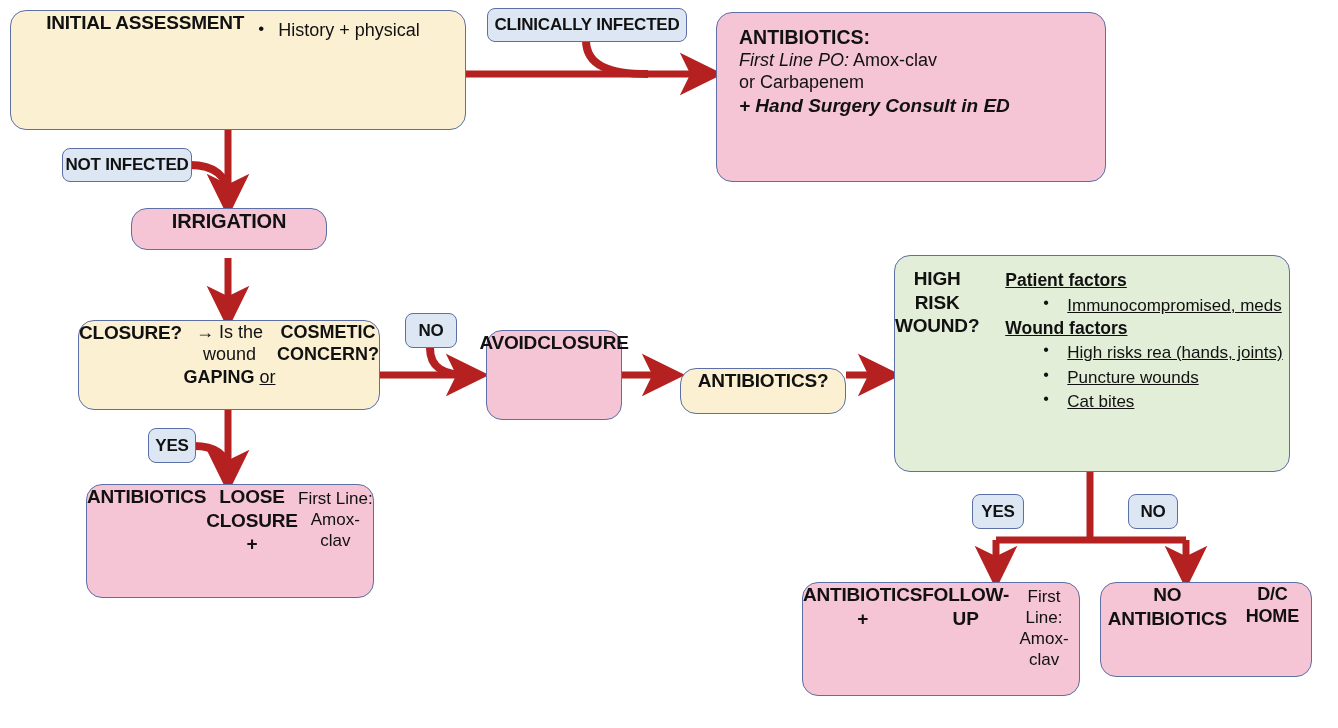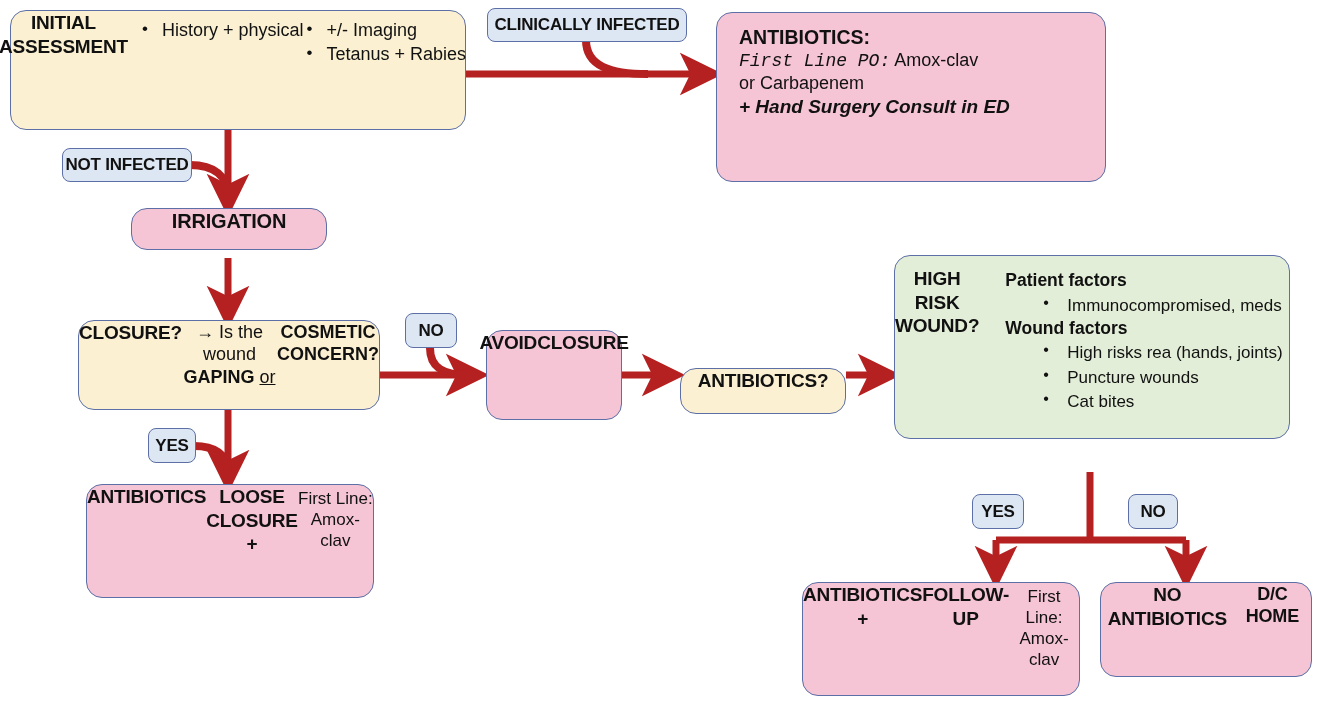--- a/index.html
+++ b/index.html
@@ -87,34 +87,35 @@
   }
   .col-a{ width:50%; }
   .col-b{ width:50%; }
 
   .body-line{
     font-size:18px;
     padding:0 12px;
     white-space:nowrap;
   }
   .stack{ padding:0 10px; }
-  .ital{ font-style:italic;font-family:Liberation Mono, monospace; }
+  .ital{ font-style:italic; }
   .bolditalic{ font-weight:bold; font-style:italic; }
   .bold{ font-weight:bold; }
   .u{ text-decoration:underline; }
   .sub{
     font-size:17px;
     font-weight:normal;
     text-align:center;
     margin-top:3px;
   }
   .hr-list{
     font-size:17px;
     padding:0 26px;
     margin-top:1px;
+    text-decoration:underline;
   }
   .hr-list .hdr{
     font-weight:bold;
     font-size:17.5px;
     margin-top:2px;
   }
   .hr-list .item{
     position:relative;
     padding-left:62px;
     margin-top:3px;
@@ -167,24 +168,20 @@
       <path d="M996,540 L996,578" marker-end="url(#ah)"></path>
       <path d="M1186,540 L1186,578" marker-end="url(#ah)"></path>
     </g>
   </svg>
 
   <div class="node fill-yellow" style="left:10px; top:10px; width:456px; height:120px;">
     <div class="title">INITIAL ASSESSMENT</div>
     <div class="bullets">
       <ul class="col-a">
         <li>History + physical</li>
-      </ul>
-      <ul class="col-b">
-        <li>+/- Imaging</li>
-        <li>Tetanus + Rabies</li>
       </ul>
     </div>
   </div>
 
   <div class="label-pill" style="left:487px; top:8px; width:200px; height:34px;">
     <span>CLINICALLY INFECTED</span>
   </div>
 
   <div class="node fill-pink" style="left:716px; top:12px; width:390px; height:170px; justify-content:flex-start; padding-top:12px;">
     <div class="stack">
@@ -227,21 +224,21 @@
   </div>
 
   <div class="node fill-yellow" style="left:680px; top:368px; width:166px; height:46px;">
     <div class="title">ANTIBIOTICS?</div>
   </div>
 
   <div class="label-pill" style="left:148px; top:428px; width:48px; height:35px;">
     <span>YES</span>
   </div>
 
-  <div class="node fill-green" style="left:894px; top:255px; width:396px; height:184px; justify-content:flex-start; padding-top:11px;">
+  <div class="node fill-green" style="left:894px; top:255px; width:396px; height:217px; justify-content:flex-start; padding-top:11px;">
     <div class="title">HIGH RISK WOUND?</div>
     <div class="hr-list">
       <div class="hdr">Patient factors</div>
       <div class="item">Immunocompromised, meds</div>
       <div class="hdr">Wound factors</div>
       <div class="item">High risks rea (hands, joints)</div>
       <div class="item">Puncture wounds</div>
       <div class="item">Cat bites</div>
     </div>
   </div>

